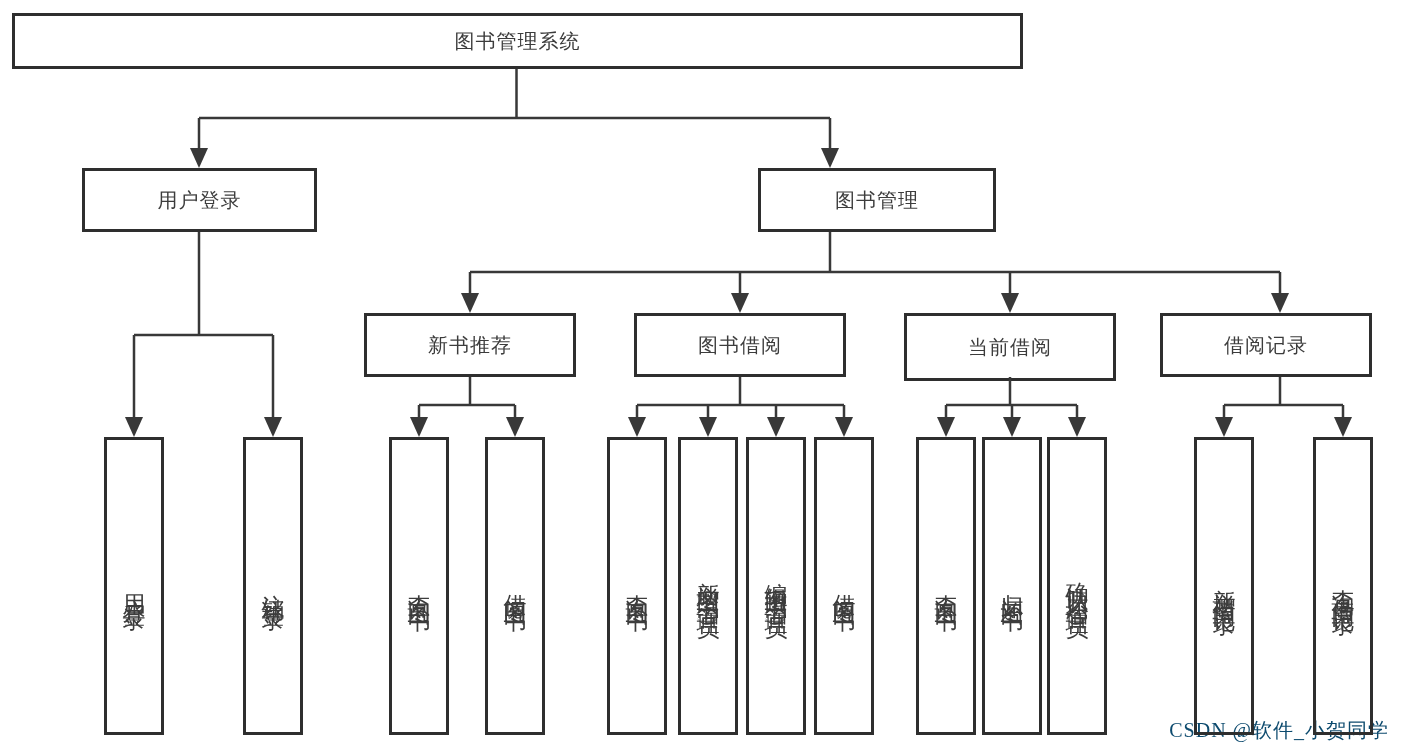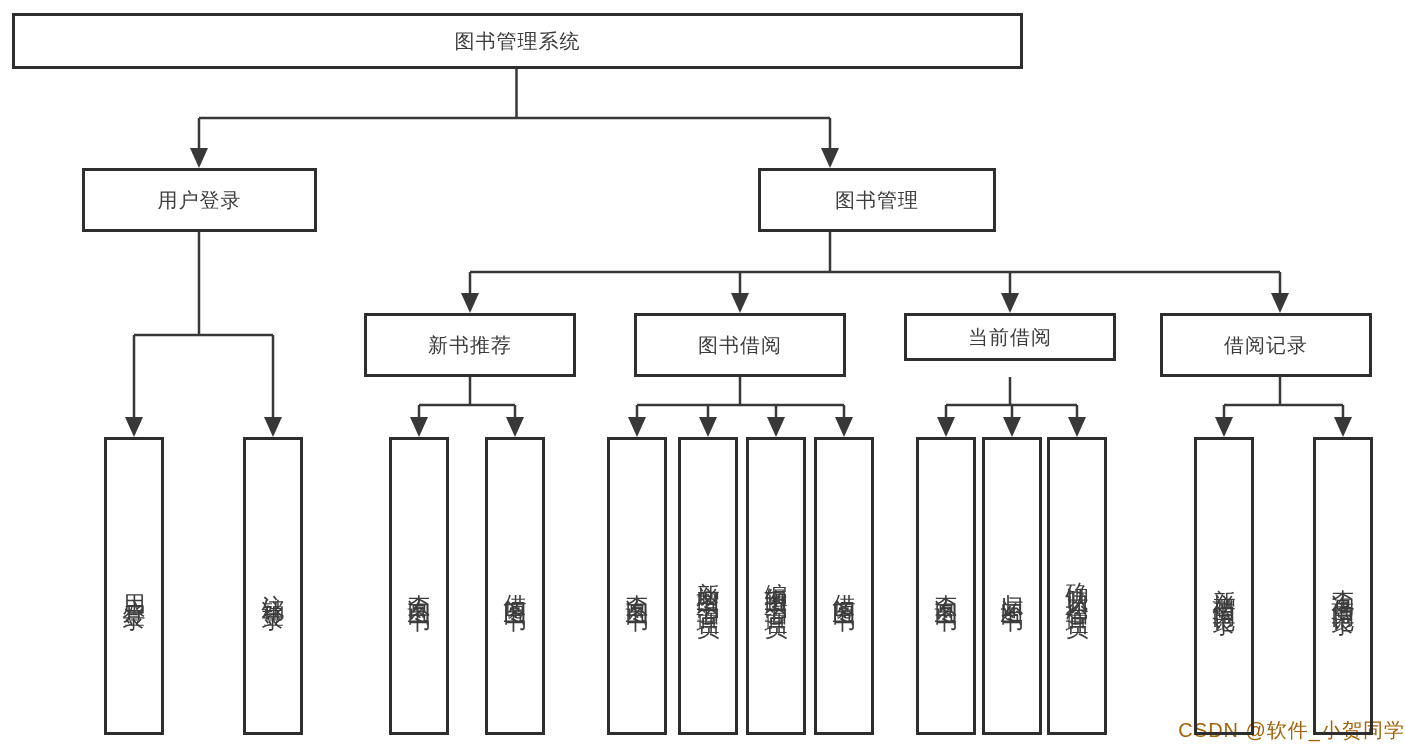--- a/index.html
+++ b/index.html
@@ -41,27 +41,28 @@
   .leaf .vlabel {
     writing-mode: vertical-rl;
     text-orientation: mixed;
     font-size: 23px;
     letter-spacing: 5px;
     line-height: 1;
     white-space: nowrap;
   }
   .watermark {
     position: absolute;
-    right: 0;
+    right: 16px;
     bottom: 3px;
     font-size: 20px;
-    color: #a16207;
+    color: #0c4a6e;
     letter-spacing: 1px;
     z-index: 1;
     white-space: nowrap;
+    font-family: Liberation Serif, serif;
   }
 </style>
 </head>
 <body>
 
 <div class="stage">
 
   <svg class="connectors" width="1405" height="747" viewBox="0 0 1405 747">
     <g stroke="#383838" stroke-width="2.5" fill="none">
 
@@ -112,21 +113,21 @@
   <div class="box" style="left:711px; top:168px; width:238px; height:64px;margin-left:47px;">
     <span class="hlabel">图书管理</span>
   </div>
 
   <div class="box" style="left:634px; top:313px; width:212px; height:64px;">
     <span class="hlabel">图书借阅</span>
   </div>
   <div class="box" style="left:364px; top:313px; width:212px; height:64px;">
     <span class="hlabel">新书推荐</span>
   </div>
-  <div class="box" style="left:904px; top:313px; width:212px; height:48px;">
+  <div class="box" style="left:904px; top:313px; width:212px; height:68px;">
     <span class="hlabel">当前借阅</span>
   </div>
   <div class="box" style="left:1160px; top:313px; width:212px; height:64px;">
     <span class="hlabel">借阅记录</span>
   </div>
 
   <div class="box leaf" style="left:104px; top:437px; width:60px; height:298px;">
     <span class="vlabel">用户登录</span>
   </div>
   <div class="box leaf" style="left:243px; top:437px; width:60px; height:298px;">

